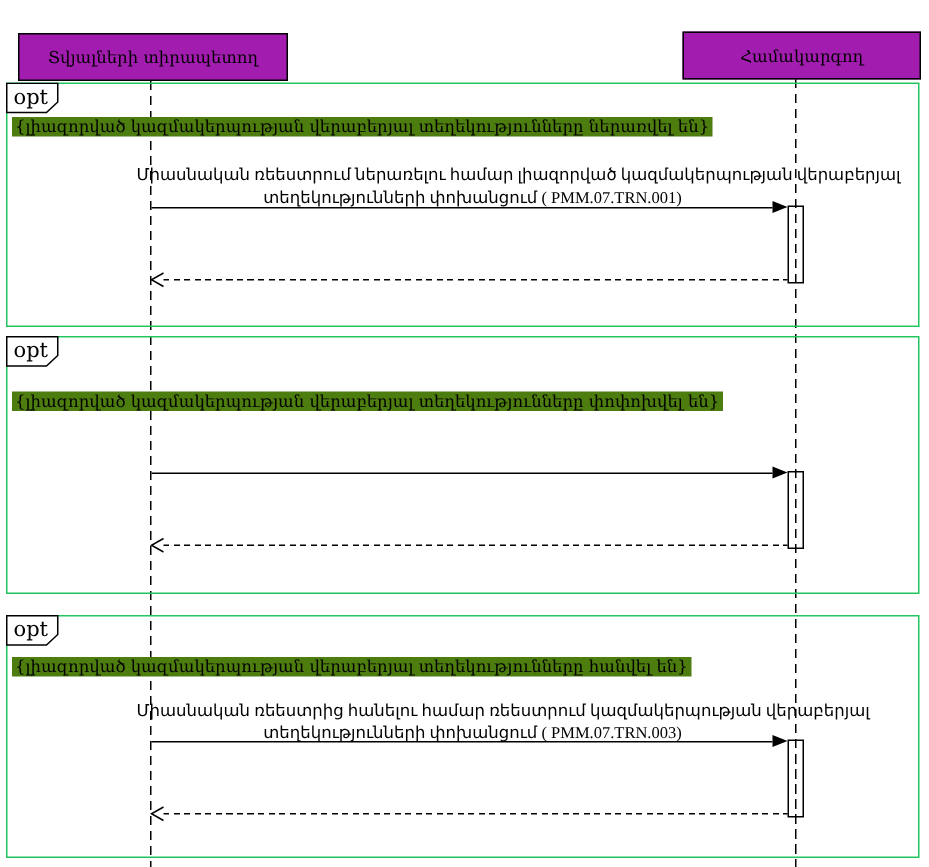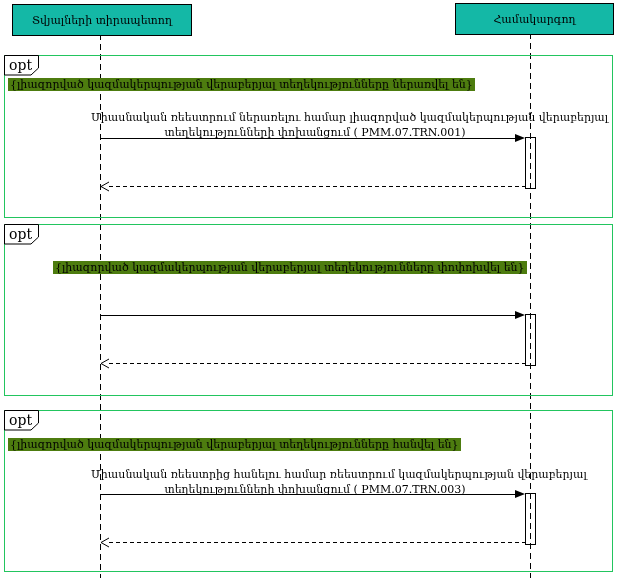--- a/index.html
+++ b/index.html
@@ -7,25 +7,26 @@
     position:relative;
     width:619px;height:578px;
     background:#fff;
     font-family:"DejaVu Serif","Liberation Serif",serif;
     color:#000;
     overflow:hidden;
   }
   .actor-box{
     position:absolute;
     border:1px solid #000;
-    background:#14b8a6;
+    background:#a21caf;
     display:flex;align-items:center;justify-content:center;
     font-size:11px;
     text-align:center;
     z-index:3;
+    margin-top:18px;
   }
   .lifeline{
     position:absolute;
     width:1px;
     background:repeating-linear-gradient(to bottom,#000 0 6px,transparent 6px 10px);
     z-index:0;
   }
   .fragment{
     position:absolute;
     left:4px;width:607px;
@@ -44,21 +45,21 @@
     font-size:11px;white-space:nowrap;
     background:#4d7c0f;padding:0 2px;
     z-index:2;
   }
   .message{
     position:absolute;left:86px;width:448px;
     font-size:11px;line-height:15px;
     text-align:center;
     z-index:2;
   }
-  .message div{white-space:nowrap;}
+  .message div{white-space:nowrap;font-family:Liberation Serif, serif;}
   .arrow-line{position:absolute;height:0;z-index:2;}
   .arrow-line.solid{left:96px;width:414px;border-top:1px solid #000;}
   .arrow-line.dashed{
     left:104px;width:416px;height:1px;
     background:repeating-linear-gradient(to right,#000 0 4px,transparent 4px 7px);
   }
   .arrow-head-right{
     position:absolute;left:510px;
     width:0;height:0;
     border-left:10px solid #000;
@@ -106,21 +107,21 @@
     <svg class="open-head" style="top:125px;" width="10" height="11">
       <polyline points="9,1 1,5.5 9,10" fill="none" stroke="#000000"></polyline>
     </svg>
   </div>
 
   <div class="fragment" style="top:224px;height:170px;">
     <svg class="opt-tab-svg" width="36" height="21">
       <path d="M0.5,0.5 H34.5 V13 L27,20 H0.5 Z" fill="#ffffff" stroke="#000000"></path>
     </svg>
     <div class="opt-label">opt</div>
-    <div class="guard" style="top:36px;margin-left:45px;">{լիազորված կազմակերպության վերաբերյալ տեղեկությունները փոփոխվել են}</div>
+    <div class="guard" style="top:36px;">{լիազորված կազմակերպության վերաբերյալ տեղեկությունները փոփոխվել են}</div>
     <div class="arrow-line solid" style="top:90px;"></div>
     <div class="arrow-head-right" style="top:86px;"></div>
     <div class="activation" style="top:89px;height:50px;"></div>
     <div class="arrow-line dashed" style="top:138px;"></div>
     <svg class="open-head" style="top:133px;" width="10" height="11">
       <polyline points="9,1 1,5.5 9,10" fill="none" stroke="#000000"></polyline>
     </svg>
   </div>
 
   <div class="fragment" style="top:410px;height:160px;">

